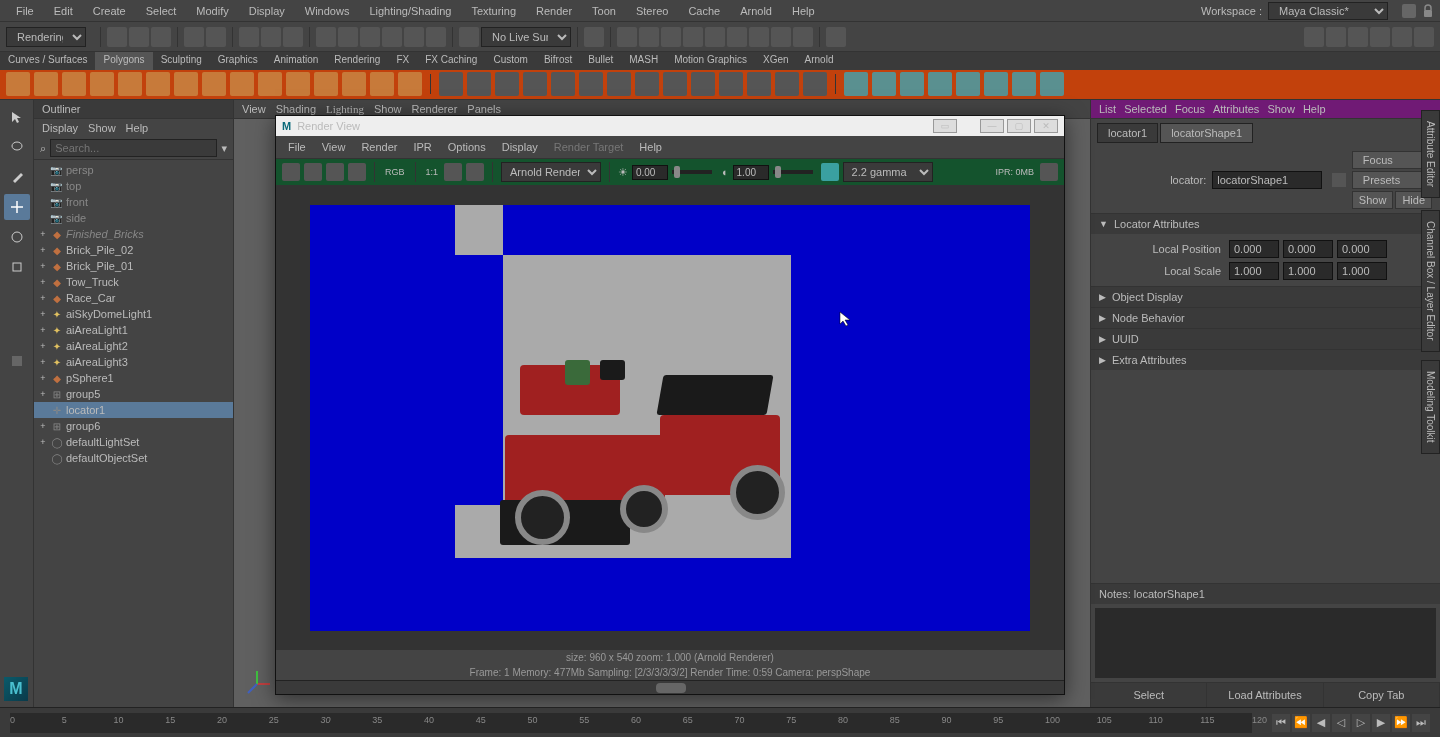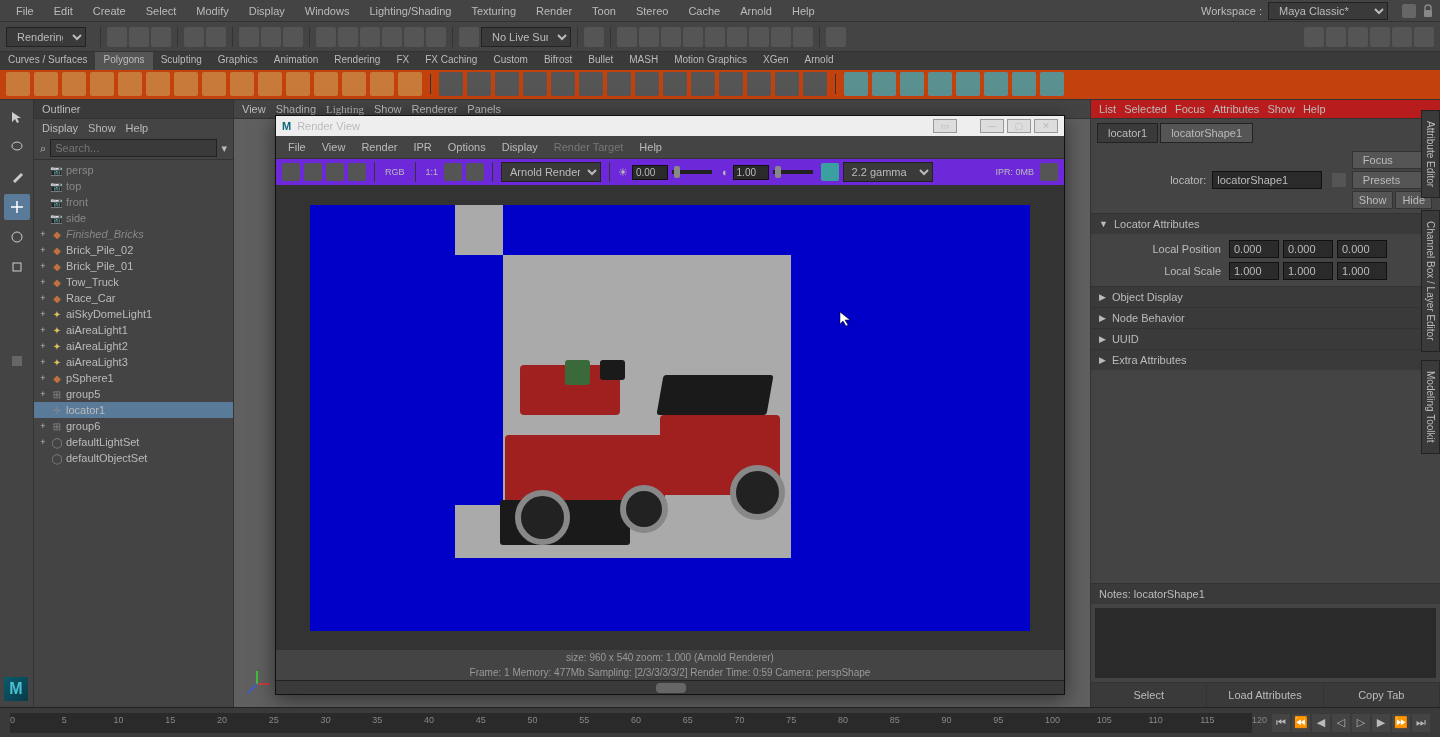--- a/index.html
+++ b/index.html
@@ -45,21 +45,21 @@
 .tree-label { font-size: 11px; white-space: nowrap; }
 .tree-label.dim { color: #888; }
 .tree-label.strike { color: #888; font-style: italic; }
 
 .viewport { flex: 1; background: #3a3a3a; position: relative; display: flex; flex-direction: column; }
 .viewport-menu { display: flex; gap: 10px; padding: 3px 8px; background: #444; border-bottom: 1px solid #333; }
 .viewport-body { flex: 1; background: #606060; position: relative; }
 .axis-gizmo { position: absolute; bottom: 8px; left: 8px; width: 30px; height: 30px; }
 
 .attr-panel { width: 350px; background: #444; border-left: 1px solid #333; display: flex; flex-direction: column; }
-.attr-menu { display: flex; gap: 8px; padding: 3px 8px; border-bottom: 1px solid #333; background: #b91c1c; }
+.attr-menu { display: flex; gap: 8px; padding: 3px 8px; border-bottom: 1px solid #333; background: #701a75; }
 .attr-tabs { display: flex; padding: 4px 6px; gap: 2px; }
 .attr-tab { background: #3a3a3a; padding: 3px 10px; cursor: pointer; border: 1px solid #222; }
 .attr-tab.active { background: #555; }
 .attr-row { display: flex; align-items: center; padding: 4px 8px; gap: 6px; }
 .attr-label { width: 70px; text-align: right; }
 .attr-input { background: #2a2a2a; border: 1px solid #111; color: #bbb; padding: 2px 4px; width: 110px; }
 .attr-btn { background: #555; border: 1px solid #333; padding: 2px 10px; cursor: pointer; }
 .attr-btn-group { display: flex; flex-direction: column; gap: 2px; margin-left: auto; }
 .attr-section { border-top: 1px solid #333; }
 .attr-section-header { background: #3a3a3a; padding: 4px 8px; display: flex; align-items: center; gap: 6px; cursor: pointer; }
@@ -75,21 +75,21 @@
 .attr-action { flex: 1; text-align: center; padding: 6px 0; border-right: 1px solid #333; cursor: pointer; background: #3a3a3a; }
 .attr-sidetab { position: absolute; right: 0; top: 140px; writing-mode: vertical-rl; background: #3a3a3a; padding: 10px 3px; font-size: 10px; border: 1px solid #222; }
 
 .render-window { position: absolute; left: 275px; top: 115px; width: 790px; height: 580px; background: #444; border: 1px solid #111; box-shadow: 0 4px 20px rgba(0,0,0,0.5); display: flex; flex-direction: column; }
 .render-title { background: #eee; color: #333; display: flex; align-items: center; padding: 2px 6px; height: 20px; }
 .render-title .rt-text { flex: 1; font-size: 11px; }
 .render-title .rt-btn { width: 24px; height: 14px; border: 1px solid #999; margin-left: 3px; display: flex; align-items: center; justify-content: center; font-size: 9px; cursor: pointer; background: #ddd; }
 .render-menu { display: flex; gap: 8px; padding: 3px 8px; background: #444; border-bottom: 1px solid #333; }
 .render-menu .item { padding: 2px 4px; cursor: pointer; }
 .render-menu .item.dim { color: #777; }
-.render-toolbar { display: flex; align-items: center; padding: 3px 6px; background: #6d28d9; border-bottom: 1px solid #333; gap: 4px; }
+.render-toolbar { display: flex; align-items: center; padding: 3px 6px; background: #14532d; border-bottom: 1px solid #333; gap: 4px; }
 .rt-icon { width: 18px; height: 18px; background: #555; border-radius: 2px; cursor: pointer; display: flex; align-items: center; justify-content: center; }
 .rt-icon.cyan { background: #3aa0a0; }
 .rt-text-small { font-size: 9px; padding: 0 2px; }
 .rt-select { background: #3a3a3a; border: 1px solid #222; color: #bbb; padding: 2px 4px; }
 .rt-slider { width: 40px; height: 4px; background: #222; position: relative; }
 .rt-slider-thumb { position: absolute; width: 6px; height: 12px; background: #888; top: -4px; border-radius: 2px; }
 .rt-num { background: #2a2a2a; border: 1px solid #111; color: #bbb; padding: 1px 3px; width: 36px; font-size: 10px; }
 .render-body { flex: 1; background: #333; display: flex; align-items: center; justify-content: center; position: relative; overflow: hidden; }
 .render-canvas { background: #0000c8; position: relative; width: 720px; height: 426px; }
 .render-block { position: absolute; background: #aaa; }

